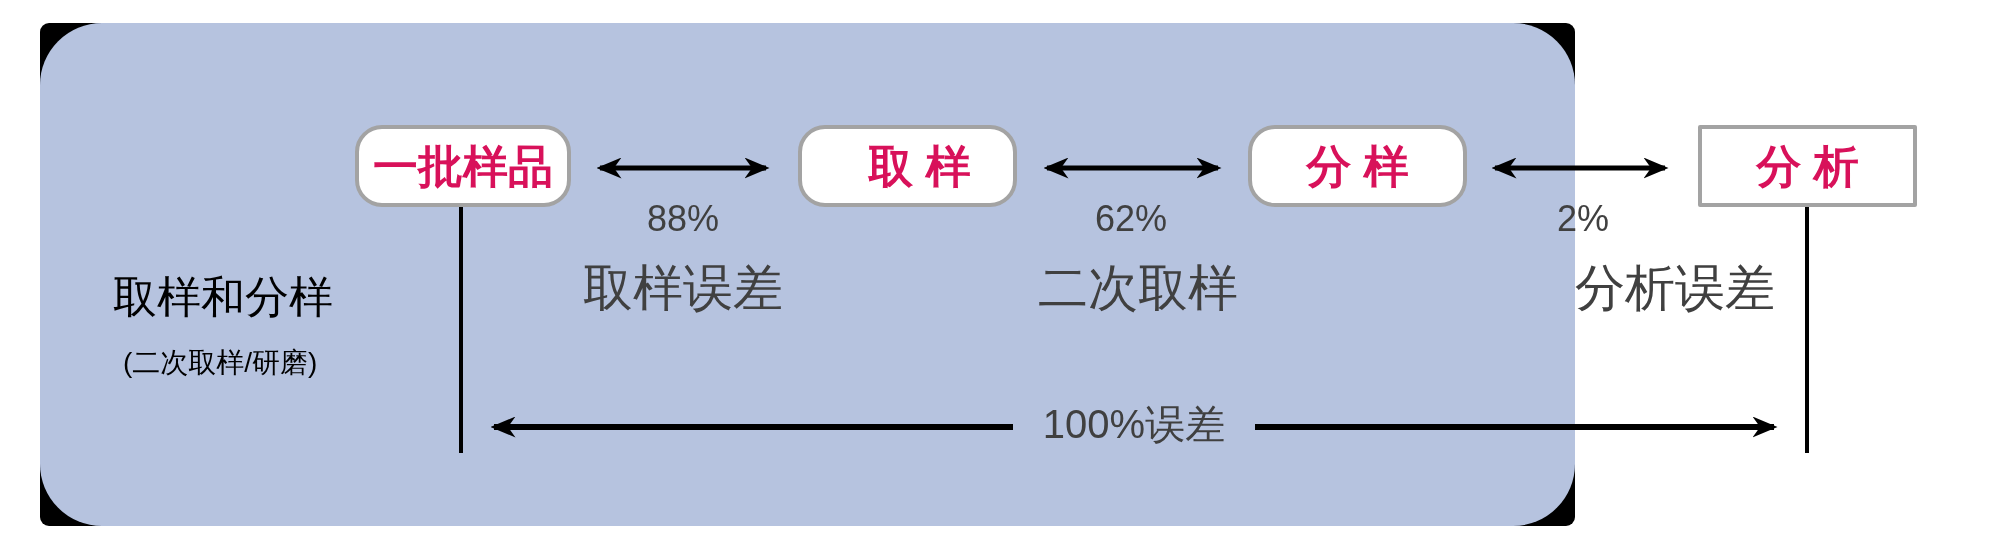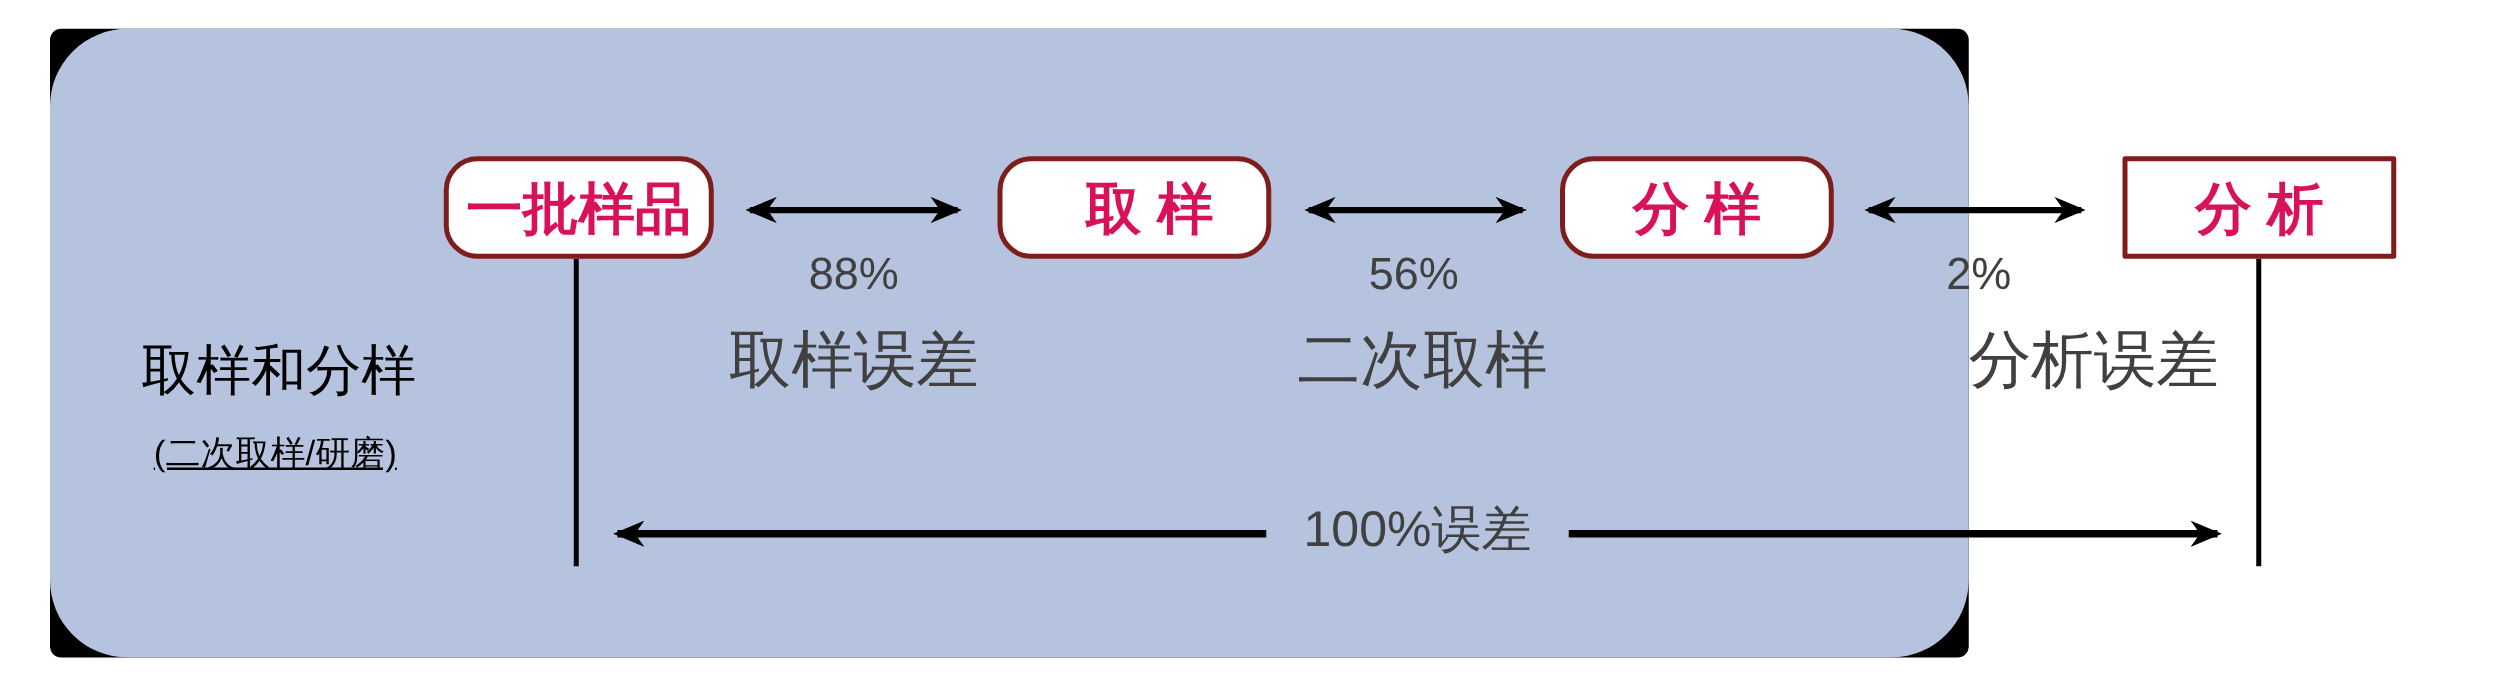--- a/index.html
+++ b/index.html
@@ -35,21 +35,21 @@
     background: #b6c3df;
     border-radius: 62px;
   }
   
   .node {
     position: absolute;
     top: 125px;
     height: 82px;
     box-sizing: border-box;
     background: #ffffff;
-    border: 4px solid #7f1d1d;
+    border: 4px solid #a3a3a3;
     border-radius: 27px;
     display: flex;
     align-items: center;
     justify-content: center;
     color: #d8115a;
     font-size: 45px;
     font-weight: 600;
     white-space: nowrap;
     line-height: 1;
   }
@@ -86,21 +86,20 @@
     white-space: nowrap;
   }
   .subtitle {
     position: absolute;
     left: 83px;
     top: 326px;
     font-size: 28px;
     color: #000000;
     line-height: 1;
     white-space: nowrap;
-    text-decoration: underline;
   }
   svg.connectors {
     position: absolute;
     left: 0;
     top: 0;
     width: 2000px;
     height: 549px;
     pointer-events: none;
   }
 </style>
@@ -144,20 +143,20 @@
   <div class="node node3">
     <span>分 样</span>
   </div>
   <div class="node node4">
     <span>分 析</span>
   </div>
 
   <div class="lbl pct pct1">88%</div>
   <div class="lbl err err1">取样误差</div>
 
-  <div class="lbl pct pct2">56%</div>
+  <div class="lbl pct pct2">62%</div>
   <div class="lbl err err2">二次取样</div>
 
   <div class="lbl pct pct3">2%</div>
   <div class="lbl err err3">分析误差</div>
 
   <div class="lbl total-err">100%误差</div>
 </div>
 
 </body></html>

